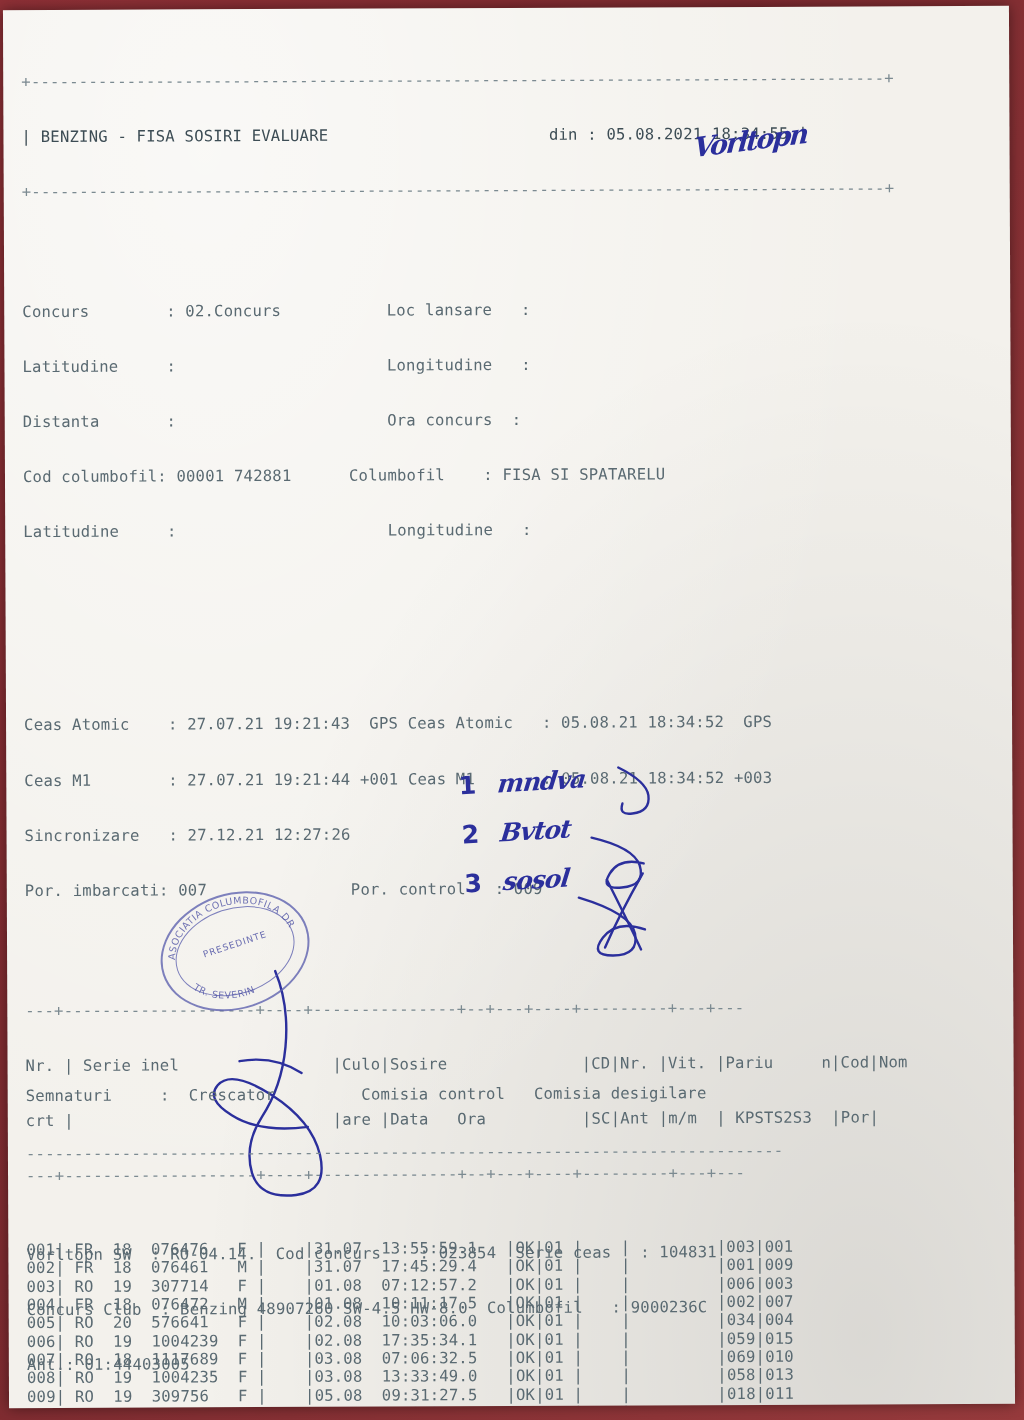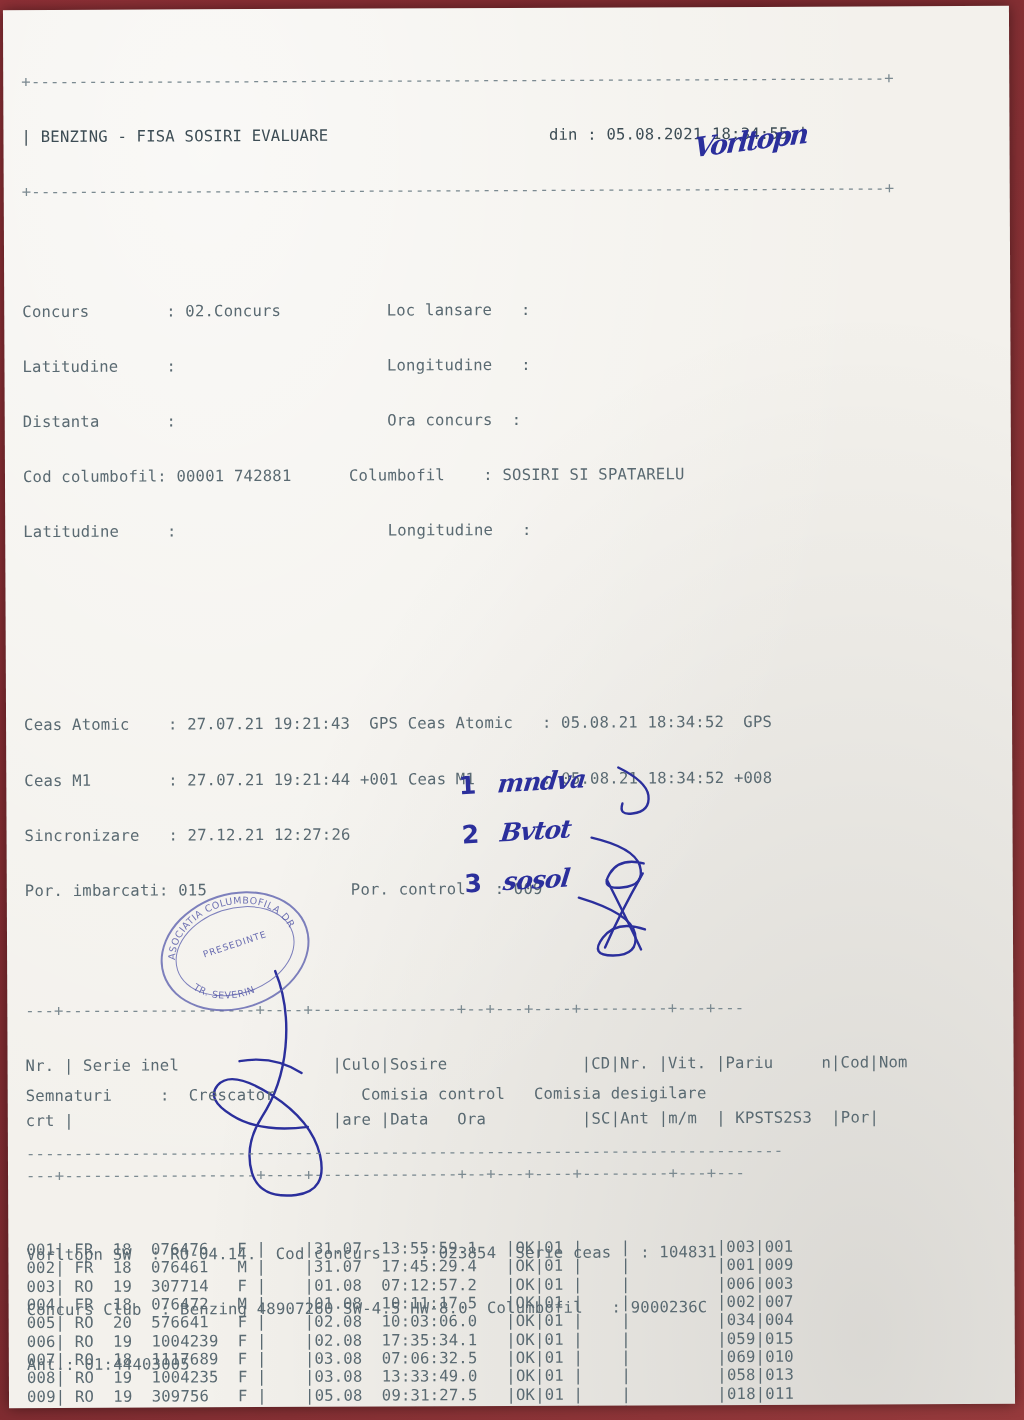--- a/index.html
+++ b/index.html
@@ -131,30 +131,30 @@
 
   <div class="sheet">
     <span class="ln dim">+-----------------------------------------------------------------------------------------+</span>
     <span class="ln dark">| <span>BENZING - FISA SOSIRI EVALUARE</span>                       <span>din :</span> <span>05.08.2021 18:34:55</span> |</span>
     <span class="ln dim">+-----------------------------------------------------------------------------------------+</span>
     <span class="spacer-sm"></span>
 
     <span class="ln"><span>Concurs</span>        <span>:</span> <span>02.Concurs</span>           <span>Loc lansare</span>   <span>:</span></span>
     <span class="ln"><span>Latitudine</span>     <span>:</span>                      <span>Longitudine</span>   <span>:</span></span>
     <span class="ln"><span>Distanta</span>       <span>:</span>                      <span>Ora concurs</span>  <span>:</span></span>
-    <span class="ln"><span>Cod columbofil:</span> <span>00001 742881</span>      <span>Columbofil</span>    <span>:</span> <span>SOSIRI SI SPATARELU</span></span>
+    <span class="ln"><span>Cod columbofil:</span> <span>00001 742881</span>      <span>Columbofil</span>    <span>:</span> <span>FISA SI SPATARELU</span></span>
     <span class="ln"><span>Latitudine</span>     <span>:</span>                      <span>Longitudine</span>   <span>:</span></span>
 
     <span class="spacer"></span>
     <span class="spacer-sm"></span>
 
     <span class="ln"><span>Ceas Atomic</span>    <span>:</span> <span>27.07.21 19:21:43</span>  <span>GPS</span> <span>Ceas Atomic</span>   <span>:</span> <span>05.08.21 18:34:52</span>  <span>GPS</span></span>
-    <span class="ln"><span>Ceas M1</span>        <span>:</span> <span>27.07.21 19:21:44</span> <span>+001</span> <span>Ceas M1</span>       <span>:</span> <span>05.08.21 18:34:52</span> <span>+008</span></span>
+    <span class="ln"><span>Ceas M1</span>        <span>:</span> <span>27.07.21 19:21:44</span> <span>+001</span> <span>Ceas M1</span>       <span>:</span> <span>05.08.21 18:34:52</span> <span>+003</span></span>
     <span class="ln"><span>Sincronizare</span>   <span>:</span> <span>27.12.21 12:27:26</span></span>
-    <span class="ln"><span>Por. imbarcati:</span> <span>015</span>               <span>Por. control</span>   <span>:</span> <span>009</span></span>
+    <span class="ln"><span>Por. imbarcati:</span> <span>007</span>               <span>Por. control</span>   <span>:</span> <span>009</span></span>
 
     <span class="spacer-sm"></span>
     <span class="ln dim">---+--------------------+----+---------------+--+---+----+---------+---+---</span>
     <span class="ln">Nr. | Serie inel                |Culo|Sosire              |CD|Nr. |Vit. |Pariu     n|Cod|Nom</span>
     <span class="ln">crt |                           |are |Data   Ora          |SC|Ant |m/m  | KPSTS2S3  |Por|</span>
     <span class="ln dim">---+--------------------+----+---------------+--+---+----+---------+---+---</span>
 
     <span id="table-body"><span class="ln">001| FR  18  076476   F |    |31.07  13:55:59.1   |OK|01 |    |         |003|001</span><span class="ln">002| FR  18  076461   M |    |31.07  17:45:29.4   |OK|01 |    |         |001|009</span><span class="ln">003| RO  19  307714   F |    |01.08  07:12:57.2   |OK|01 |    |         |006|003</span><span class="ln">004| FR  18  076472   M |    |01.08  10:11:17.5   |OK|01 |    |         |002|007</span><span class="ln">005| RO  20  576641   F |    |02.08  10:03:06.0   |OK|01 |    |         |034|004</span><span class="ln">006| RO  19  1004239  F |    |02.08  17:35:34.1   |OK|01 |    |         |059|015</span><span class="ln">007| RO  18  1117689  F |    |03.08  07:06:32.5   |OK|01 |    |         |069|010</span><span class="ln">008| RO  19  1004235  F |    |03.08  13:33:49.0   |OK|01 |    |         |058|013</span><span class="ln">009| RO  19  309756   F |    |05.08  09:31:27.5   |OK|01 |    |         |018|011</span><span class="ln">   | RO  18  1117957  F |    |Por. nesositi       |  |   |    |         |080|002</span></span>
 
     

